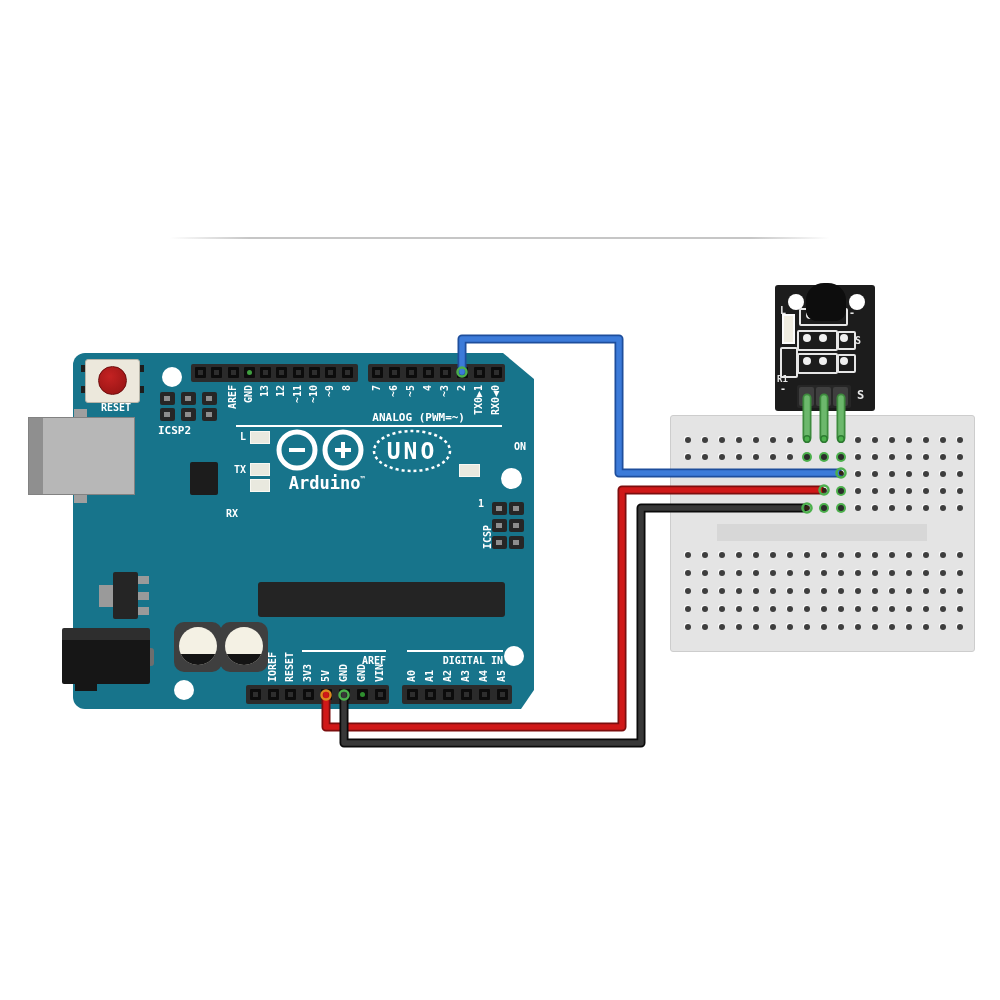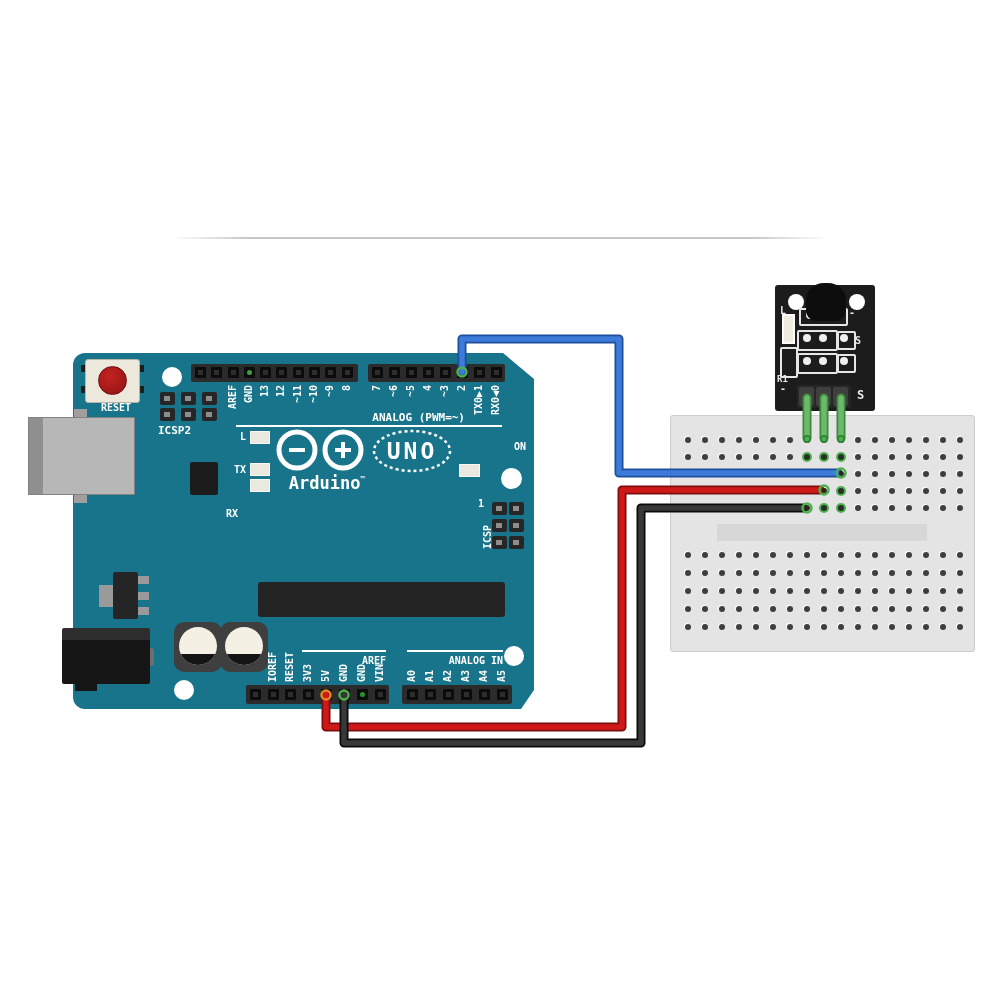--- a/index.html
+++ b/index.html
@@ -125,21 +125,21 @@
     <div style="position:absolute;left:5px;top:5px;width:38px;height:38px;border-radius:50%;background:#f4f1e4;overflow:hidden;">
       <div style="position:absolute;left:0;bottom:0;width:38px;height:11px;background:#141414;"></div>
     </div>
   </div>
 
   <div class="abs strip" style="left:246px;top:685px;width:143px;height:19px;"></div>
   <div class="abs strip" style="left:402px;top:685px;width:110px;height:19px;"></div>
   <div class="abs wline" style="left:302px;top:650px;width:84px;"></div>
   <div class="abs cap10" style="left:302px;top:655px;width:84px;text-align:right;">AREF</div>
   <div class="abs wline" style="left:407px;top:650px;width:96px;"></div>
-  <div class="abs cap10" style="left:407px;top:655px;width:96px;text-align:right;">ANALOG IN</div>
+  <div class="abs cap10" style="left:407px;top:655px;width:96px;text-align:right;">DIGITAL IN</div>
 
   <div id="sensor" class="abs"></div>
   <div class="abs hole" style="left:788px;top:294px;width:16px;height:16px;"></div>
   <div class="abs hole" style="left:849px;top:294px;width:16px;height:16px;"></div>
 
   <div class="abs pad" style="left:799px;top:308px;width:45px;height:14px;"></div>
   <div class="abs paddot" style="left:806px;top:311px;"></div>
   <div class="abs paddot" style="left:822px;top:311px;"></div>
   <div class="abs sensor-label" style="left:849px;top:307px;">-</div>
 

